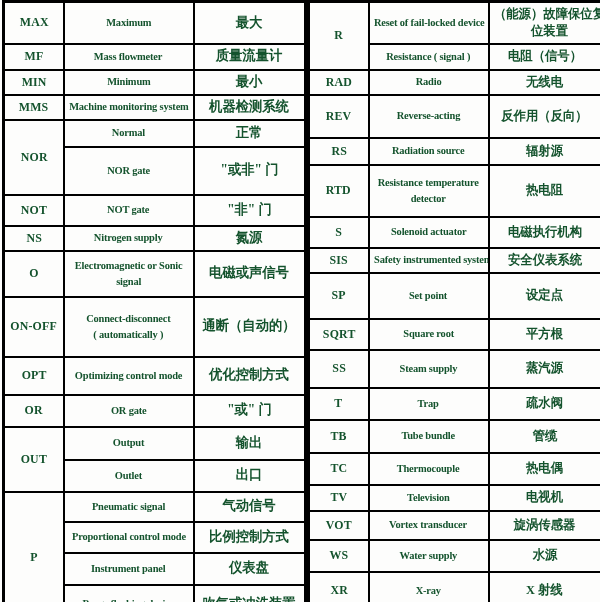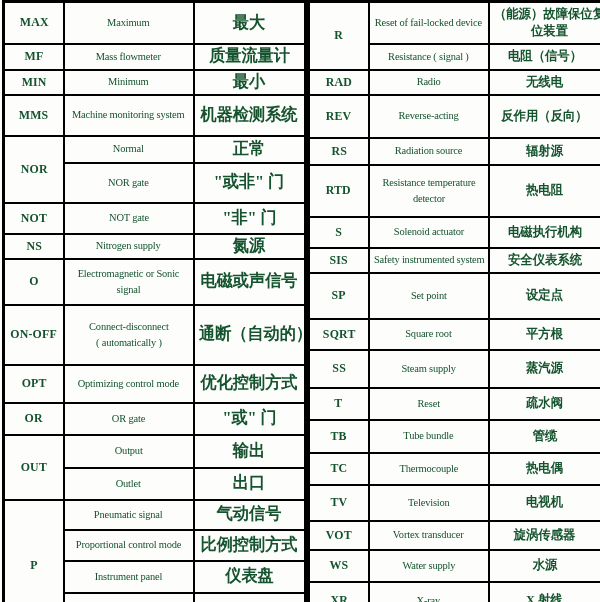--- a/index.html
+++ b/index.html
@@ -38,28 +38,28 @@
     white-space: pre;
     transform: scaleX(0.95);
     transform-origin: center;
   }
   td.abbr {
     font-weight: bold;
     font-size: 12.5px;
     letter-spacing: 0.2px;
   }
   td.en {
-    font-weight: normal;
+    font-weight: bold;
     font-size: 11px;
     letter-spacing: -0.2px;
     line-height: 1.4;
   }
   td.zh {
     font-weight: bold;
-    font-size: 17px;
+    font-size: 14px;
     line-height: 1.3;
   }
   .t-right td.zh { font-size: 13px; }
 </style>
 </head>
 <body>
 
 <div class="page">
   <table class="abbr-table t-left">
       <colgroup>
@@ -76,31 +76,31 @@
         <tr style="height: 26px;">
           <td class="abbr"><span class="cell-inner">MF</span></td>
           <td class="en"><span class="cell-inner">Mass flowmeter</span></td>
           <td class="zh"><span class="cell-inner">质量流量计</span></td>
         </tr>
         <tr style="height: 25px;">
           <td class="abbr"><span class="cell-inner">MIN</span></td>
           <td class="en"><span class="cell-inner">Minimum</span></td>
           <td class="zh"><span class="cell-inner">最小</span></td>
         </tr>
-        <tr style="height: 41px;">
+        <tr style="height: 25px;">
           <td class="abbr"><span class="cell-inner">MMS</span></td>
           <td class="en"><span class="cell-inner">Machine monitoring system</span></td>
           <td class="zh"><span class="cell-inner">机器检测系统</span></td>
         </tr>
         <tr style="height: 27px;">
           <td class="abbr" rowspan="2"><span class="cell-inner">NOR</span></td>
           <td class="en"><span class="cell-inner">Normal</span></td>
           <td class="zh"><span class="cell-inner">正常</span></td>
         </tr>
-        <tr style="height: 40px;">
+        <tr style="height: 48px;">
           <td class="en"><span class="cell-inner">NOR gate</span></td>
           <td class="zh"><span class="cell-inner">"或非" 门</span></td>
         </tr>
         <tr style="height: 31px;">
           <td class="abbr"><span class="cell-inner">NOT</span></td>
           <td class="en"><span class="cell-inner">NOT gate</span></td>
           <td class="zh"><span class="cell-inner">"非" 门</span></td>
         </tr>
         <tr style="height: 25px;">
           <td class="abbr"><span class="cell-inner">NS</span></td>
@@ -215,34 +215,34 @@
           <td class="en"><span class="cell-inner">Square root</span></td>
           <td class="zh"><span class="cell-inner">平方根</span></td>
         </tr>
         <tr style="height: 38px;">
           <td class="abbr"><span class="cell-inner">SS</span></td>
           <td class="en"><span class="cell-inner">Steam supply</span></td>
           <td class="zh"><span class="cell-inner">蒸汽源</span></td>
         </tr>
         <tr style="height: 32px;">
           <td class="abbr"><span class="cell-inner">T</span></td>
-          <td class="en"><span class="cell-inner">Reset</span></td>
+          <td class="en"><span class="cell-inner">Trap</span></td>
           <td class="zh"><span class="cell-inner">疏水阀</span></td>
         </tr>
         <tr style="height: 33px;">
           <td class="abbr"><span class="cell-inner">TB</span></td>
           <td class="en"><span class="cell-inner">Tube bundle</span></td>
           <td class="zh"><span class="cell-inner">管缆</span></td>
         </tr>
         <tr style="height: 32px;">
           <td class="abbr"><span class="cell-inner">TC</span></td>
           <td class="en"><span class="cell-inner">Thermocouple</span></td>
           <td class="zh"><span class="cell-inner">热电偶</span></td>
         </tr>
-        <tr style="height: 36px;">
+        <tr style="height: 26px;">
           <td class="abbr"><span class="cell-inner">TV</span></td>
           <td class="en"><span class="cell-inner">Television</span></td>
           <td class="zh"><span class="cell-inner">电视机</span></td>
         </tr>
         <tr style="height: 29px;">
           <td class="abbr"><span class="cell-inner">VOT</span></td>
           <td class="en"><span class="cell-inner">Vortex transducer</span></td>
           <td class="zh"><span class="cell-inner">旋涡传感器</span></td>
         </tr>
         <tr style="height: 32px;">

